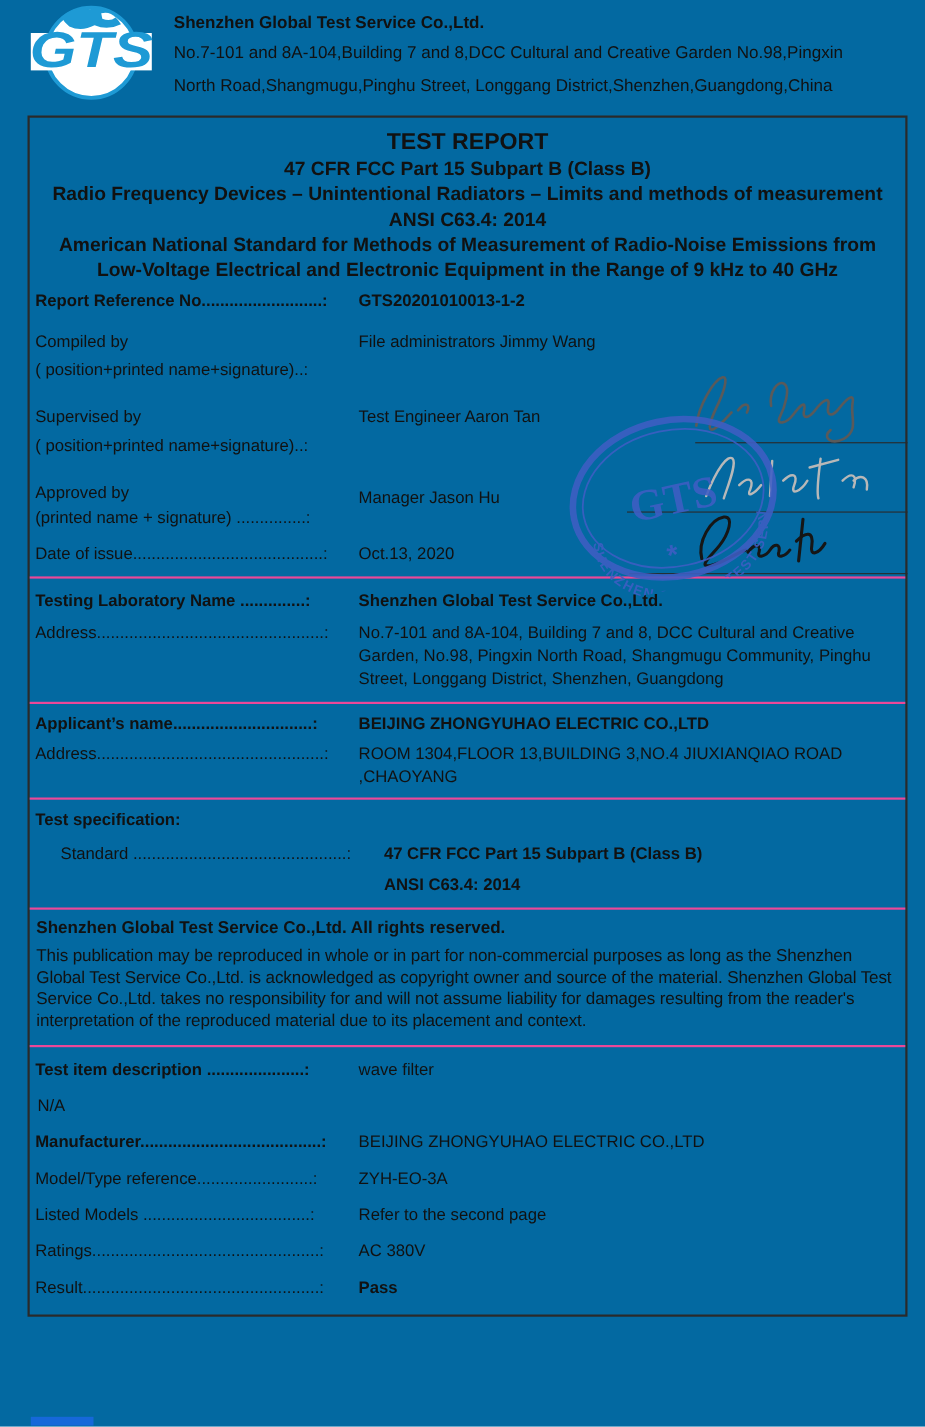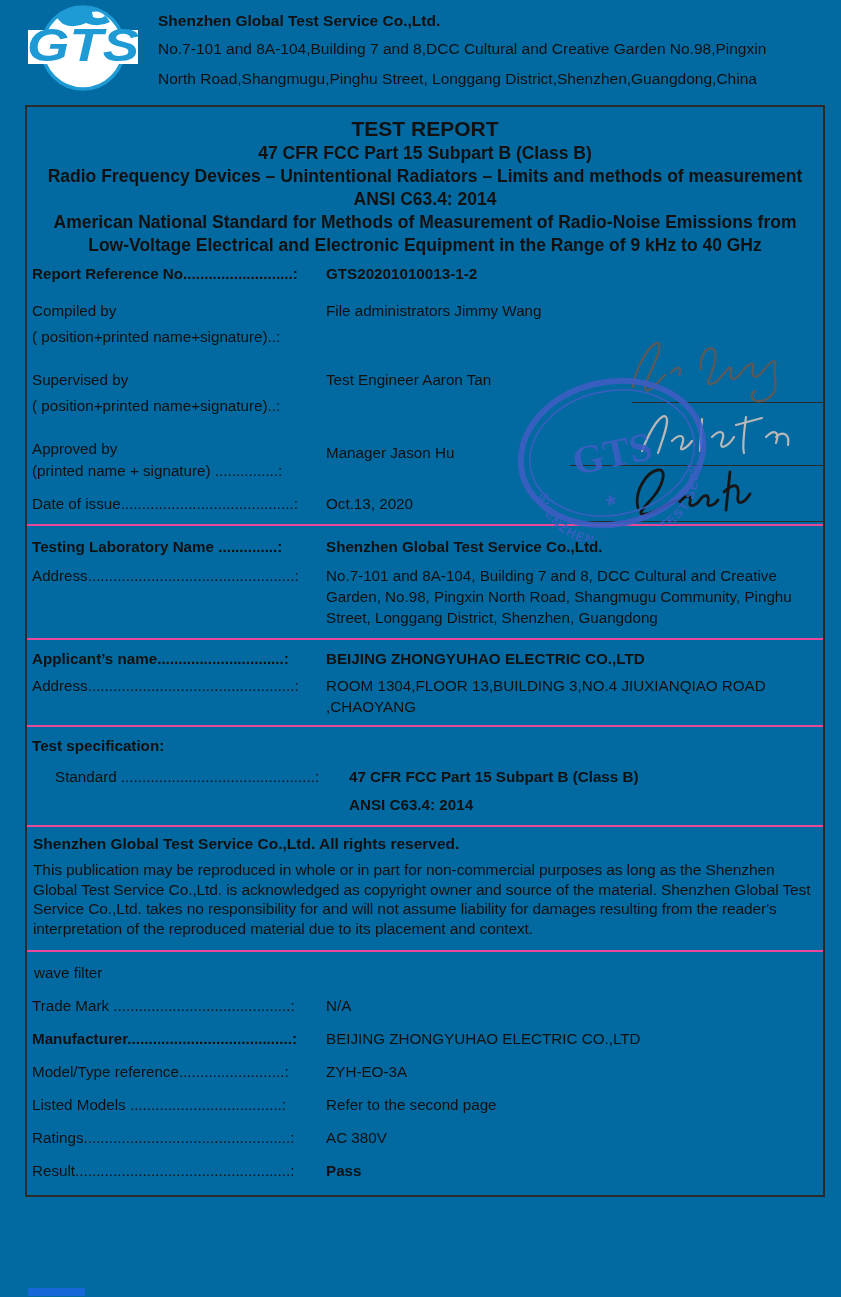--- a/index.html
+++ b/index.html
@@ -145,24 +145,24 @@
       </div>
     </div>
 
     <div class="sec" style="padding-bottom:6px;">
       <div class="fullrow b">Shenzhen Global Test Service Co.,Ltd. All rights reserved.</div>
       <div class="copy">This publication may be reproduced in whole or in part for non-commercial purposes as long as the Shenzhen Global Test Service Co.,Ltd. is acknowledged as copyright owner and source of the material. Shenzhen Global Test Service Co.,Ltd. takes no responsibility for and will not assume liability for damages resulting from the reader's interpretation of the reproduced material due to its placement and context.</div>
     </div>
 
     <div class="sec" style="padding-bottom:10px;">
       <div class="row trow">
+        <div class="lbl b">Test item description .....................:</div>
         <div class="val">wave filter</div>
       </div>
       <div class="row trow">
-        <div class="lbl">Trade Mark ..........................................:</div>
         <div class="val">N/A</div>
       </div>
       <div class="row trow">
         <div class="lbl b">Manufacturer.......................................:</div>
         <div class="val">BEIJING ZHONGYUHAO ELECTRIC CO.,LTD</div>
       </div>
       <div class="row trow">
         <div class="lbl">Model/Type reference.........................:</div>
         <div class="val">ZYH-EO-3A</div>
       </div>

